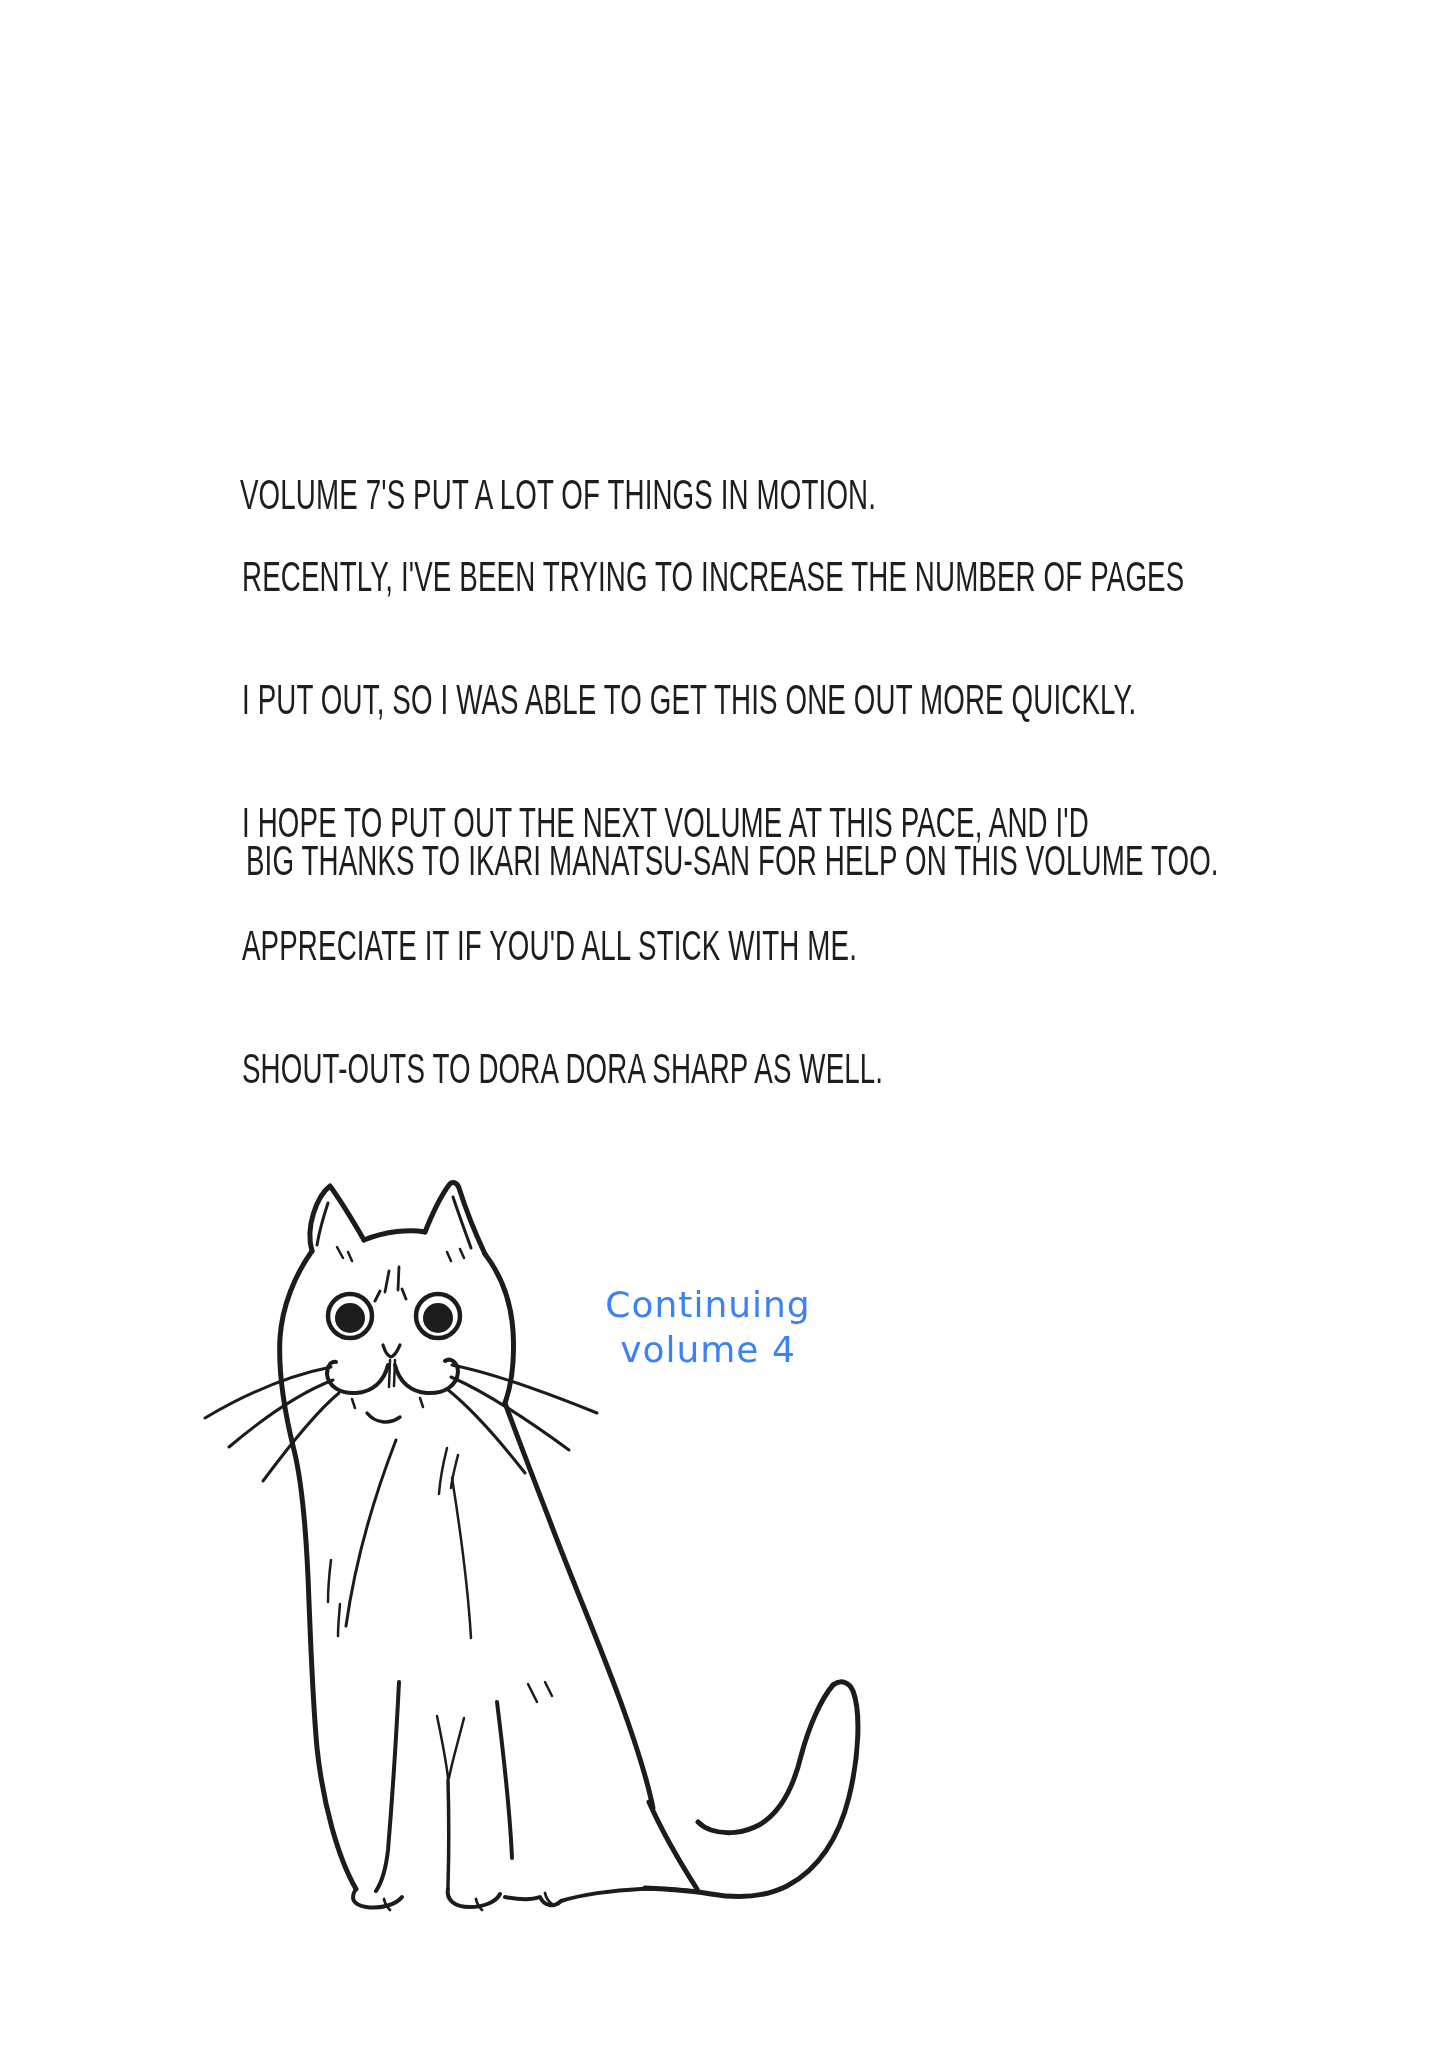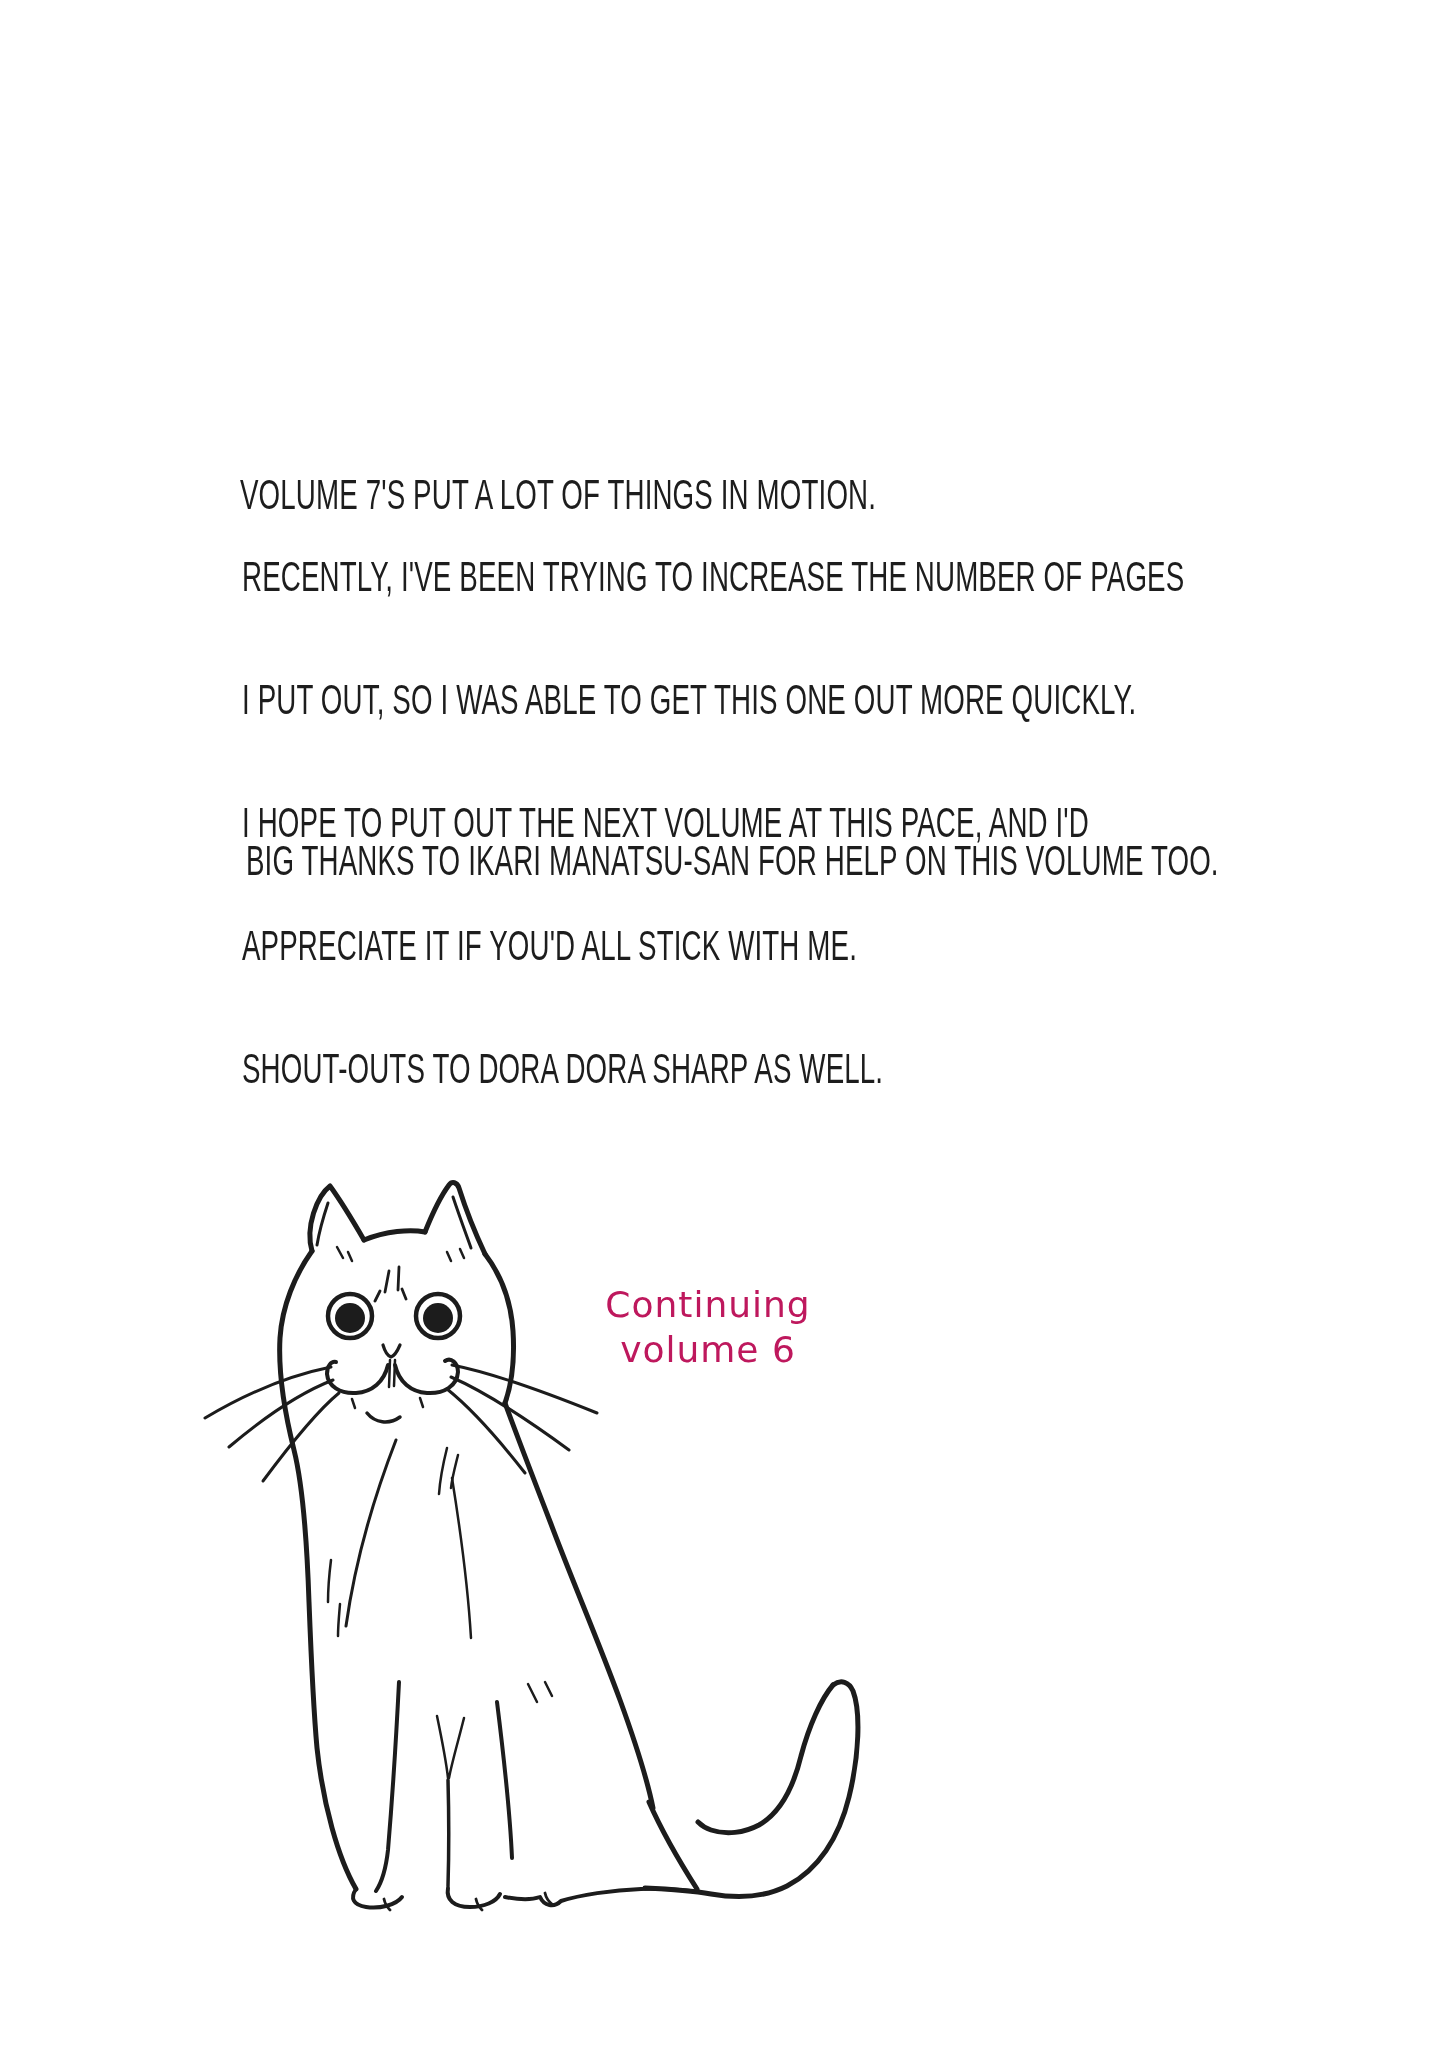--- a/index.html
+++ b/index.html
@@ -35,21 +35,21 @@
   #para2 { left: 242px; top: 474px; }
   #para3 { left: 246px; top: 758px; }
 
   
   #caption {
     position: absolute;
     left: 548px;
     top: 1282px;
     width: 320px;
     text-align: center;
-    color: #be185d;
+    color: #3b82f6;
     font-family: "DejaVu Sans", sans-serif;
     font-size: 36px;
     font-weight: 400;
     line-height: 45px;
     letter-spacing: 1px;
   }
   #caption .line { display: block; height: 45px; }
 
   #cat-svg {
     position: absolute;
@@ -73,21 +73,21 @@
   <span class="line">APPRECIATE IT IF YOU'D ALL STICK WITH ME.</span>
   <span class="line">SHOUT-OUTS TO DORA DORA SHARP AS WELL.</span>
 </div>
 
 <div class="hand-caps" id="para3">
   <span class="line">BIG THANKS TO IKARI MANATSU-SAN FOR HELP ON THIS VOLUME TOO.</span>
 </div>
 
 <div id="caption">
   <span class="line">Continuing</span>
-  <span class="line">volume 6</span>
+  <span class="line">volume 4</span>
 </div>
 
 <svg id="cat-svg" viewBox="0 0 1440 2048" xmlns="http://www.w3.org/2000/svg">
   <g fill="none" stroke="#1c1c1c" stroke-linecap="round" stroke-linejoin="round">
 
     <g stroke-width="5">
       <path d="M312,1251 C305,1227 317,1196 330,1186 C338,1197 353,1221 364,1240"></path>
       <path d="M364,1240 C386,1231 410,1229 425,1232"></path>
       <path d="M425,1232 C433,1212 443,1193 449,1185 C452,1181 457,1182 459,1188 C465,1207 477,1237 485,1254"></path>
       <path d="M485,1254 C501,1275 511,1301 513,1331 C515,1362 511,1386 505,1403"></path>

